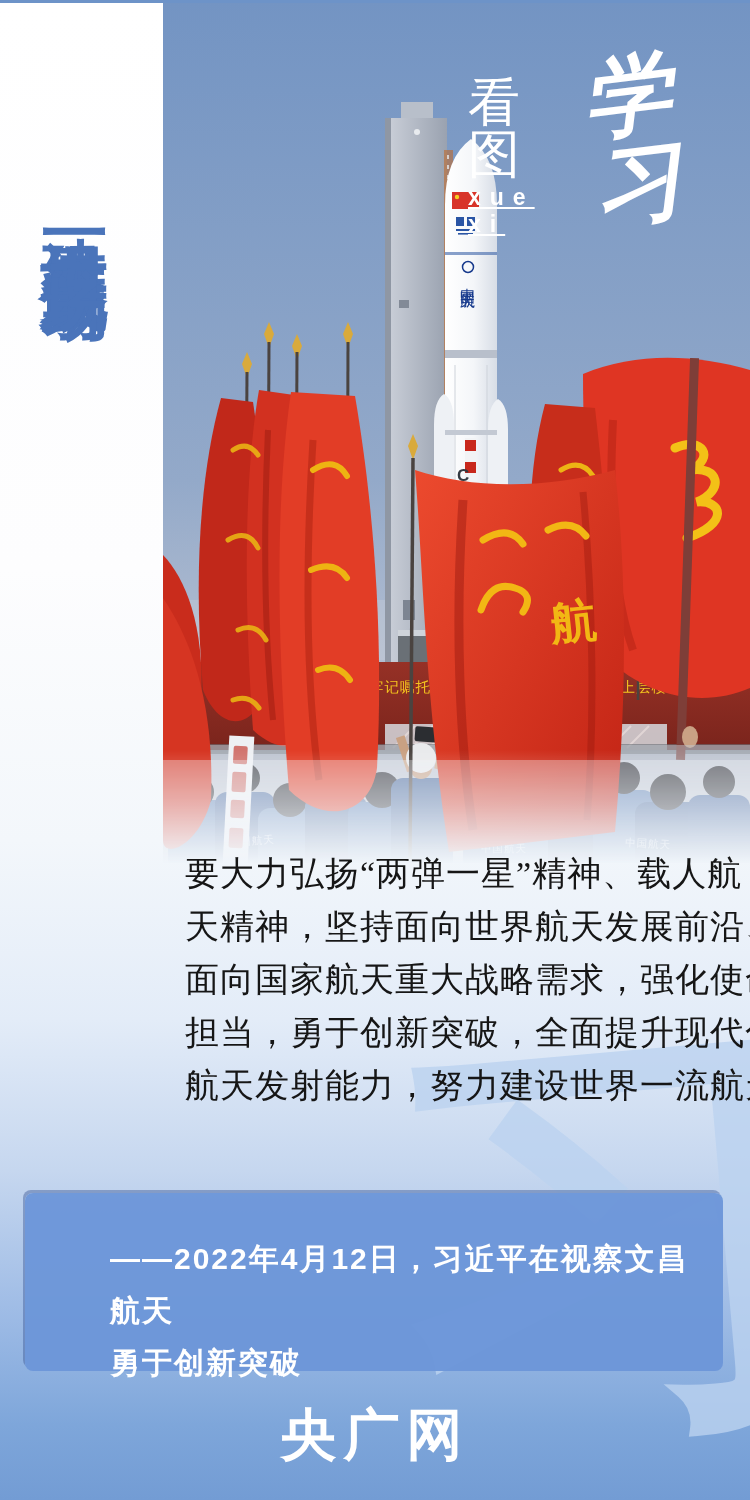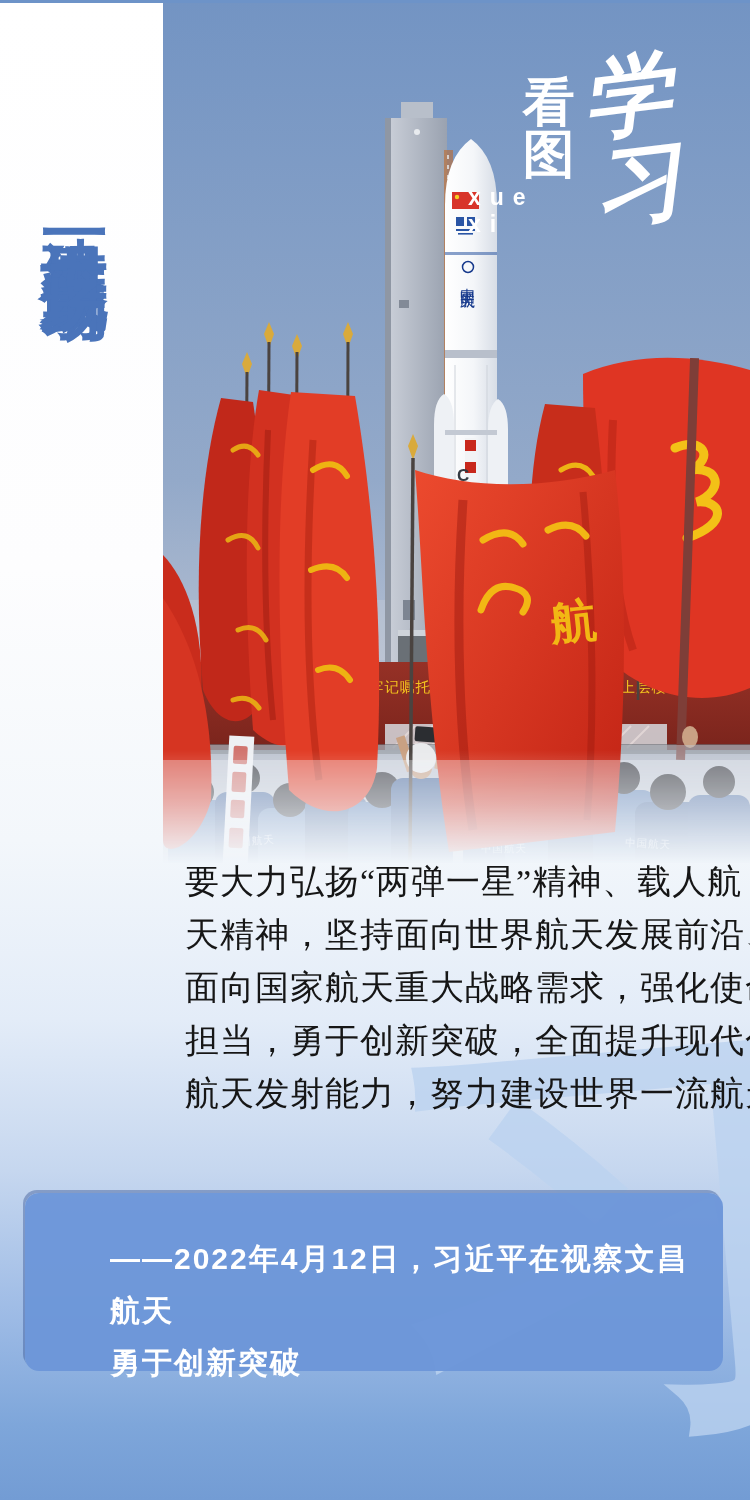--- a/index.html
+++ b/index.html
@@ -12,41 +12,41 @@
   
   .photo{
     position:absolute;left:163px;top:0;width:587px;height:872px;z-index:2;
     -webkit-mask-image:linear-gradient(to bottom,#000 0,#000 750px,rgba(0,0,0,.55) 805px,transparent 864px);
     mask-image:linear-gradient(to bottom,#000 0,#000 750px,rgba(0,0,0,.55) 805px,transparent 864px);
   }
   .photo svg{display:block;}
   
   .brand{position:absolute;left:468px;top:48px;z-index:5;color:#fff;display:flex;align-items:flex-start;}
   .brand-left{display:flex;flex-direction:column;align-items:center;margin-top:28px;}
-  .brand-main{font-size:52px;font-weight:700;letter-spacing:3px;line-height:1;text-align:right;}
-  .brand-pinyin{font-size:23px;font-weight:700;letter-spacing:9px;margin-top:4px;}
+  .brand-main{font-size:52px;font-weight:400;letter-spacing:3px;line-height:1;}
+  .brand-pinyin{font-size:23px;font-weight:700;letter-spacing:9px;margin-top:4px;text-decoration:underline;}
   .brand-script{font-family:"Liberation Serif","DejaVu Serif",serif;font-style:italic;font-size:88px;line-height:1;font-weight:700;transform:rotate(-7deg);margin-left:10px;}
   
   .vtitle{
     position:absolute;left:30px;top:183px;height:790px;z-index:3;
     writing-mode:vertical-rl;text-orientation:upright;
     font-family:"Liberation Serif","DejaVu Serif",serif;font-weight:700;
     font-size:67px;letter-spacing:4px;color:#4a74ba;
   }
   
   .quote{
     position:absolute;left:185px;top:847px;width:560px;z-index:3;
     font-family:"Liberation Serif","DejaVu Serif",serif;
-    font-size:34px;line-height:53px;letter-spacing:1px;color:#161616;margin-top:8px;
+    font-size:34px;line-height:53px;letter-spacing:1px;color:#161616;
   }
   .quote div{white-space:nowrap;}
   
   .attr-box{
     position:absolute;left:25px;top:1193px;width:698px;height:178px;z-index:3;
-    background:rgba(108,150,216,.96);border-radius:14px;
+    background:rgba(108,150,216,.96);border-radius:8px;
     box-shadow:-2px -3px 0 rgba(60,88,150,.45);
     color:#fff;font-weight:700;font-size:30px;line-height:52px;letter-spacing:2px;
     box-sizing:border-box;padding:40px 30px 0 85px;
   }
   
   .watermark{
     position:absolute;left:390px;top:1010px;z-index:1;color:#bcd3f0;
     font-family:"Liberation Serif","DejaVu Serif",serif;font-weight:700;
     font-size:440px;line-height:1;transform:rotate(-5deg);opacity:.8;
   }
@@ -294,13 +294,14 @@
     <div>面向国家航天重大战略需求，强化使命</div>
     <div>担当，勇于创新突破，全面提升现代化</div>
     <div>航天发射能力，努力建设世界一流航天</div>
   </div>
 
   <div class="attr-box">
     <div>——2022年4月12日，习近平在视察文昌航天</div>
     <div>勇于创新突破</div>
   </div>
 
+  <div class="footer-logo">央广网</div>
 </div>
 
 </body></html>

